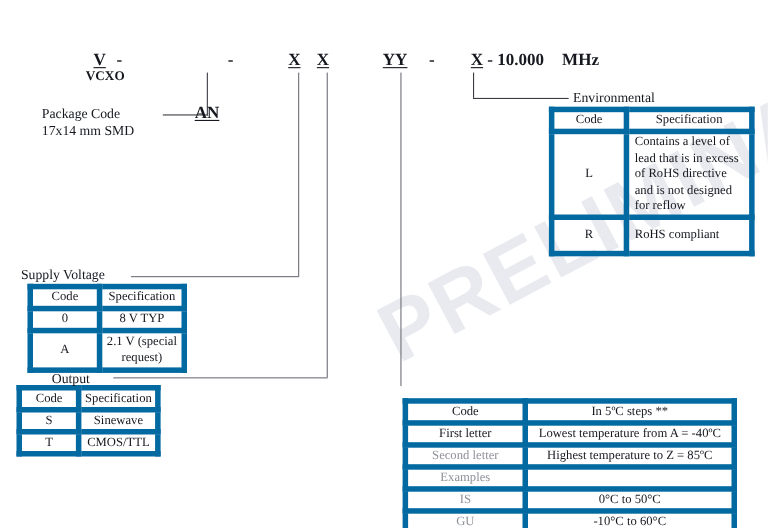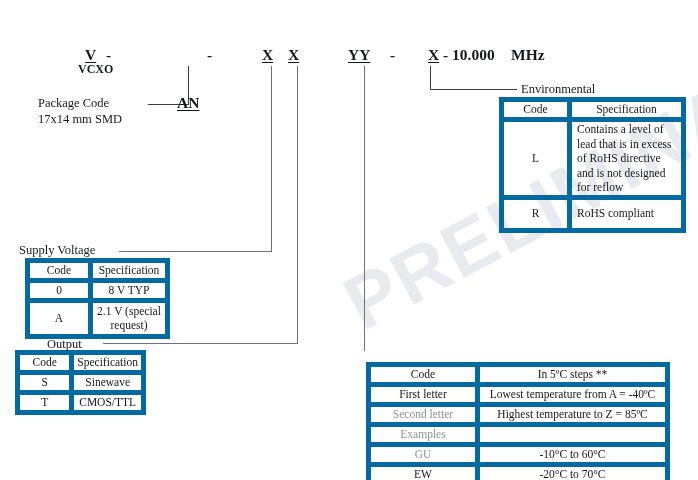--- a/index.html
+++ b/index.html
@@ -230,20 +230,24 @@
     </tr>
     <tr>
       <td class="faded">Second letter</td>
       <td>Highest temperature to Z = 85ºC</td>
     </tr>
     <tr>
       <td class="faded">Examples</td>
       <td></td>
     </tr>
     <tr>
+      <td class="faded">IS</td>
+      <td>0°C to 50°C</td>
+    </tr>
+    <tr>
       <td class="faded">GU</td>
       <td>-10°C to 60°C</td>
     </tr>
     <tr>
       <td>EW</td>
       <td>-20°C to 70°C</td>
     </tr>
   </tbody>
     </table>
 

